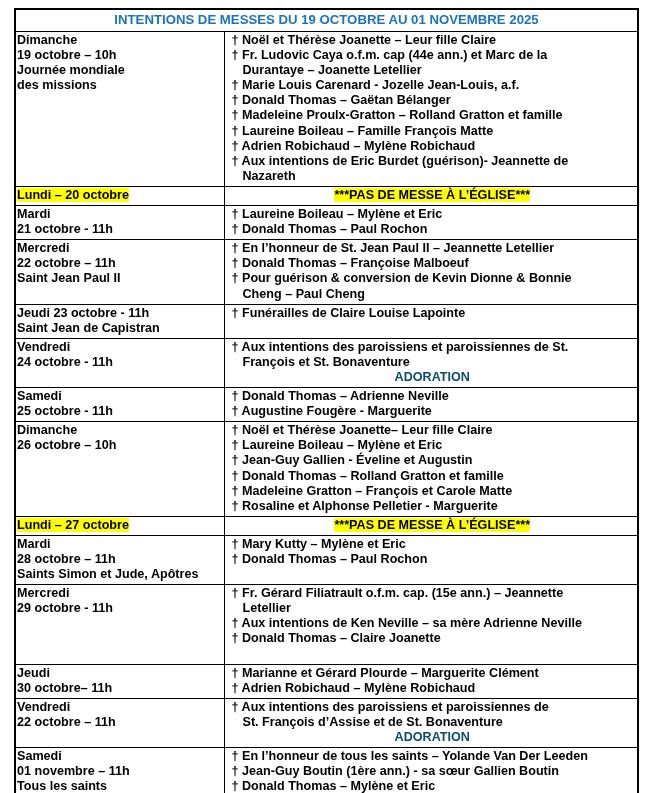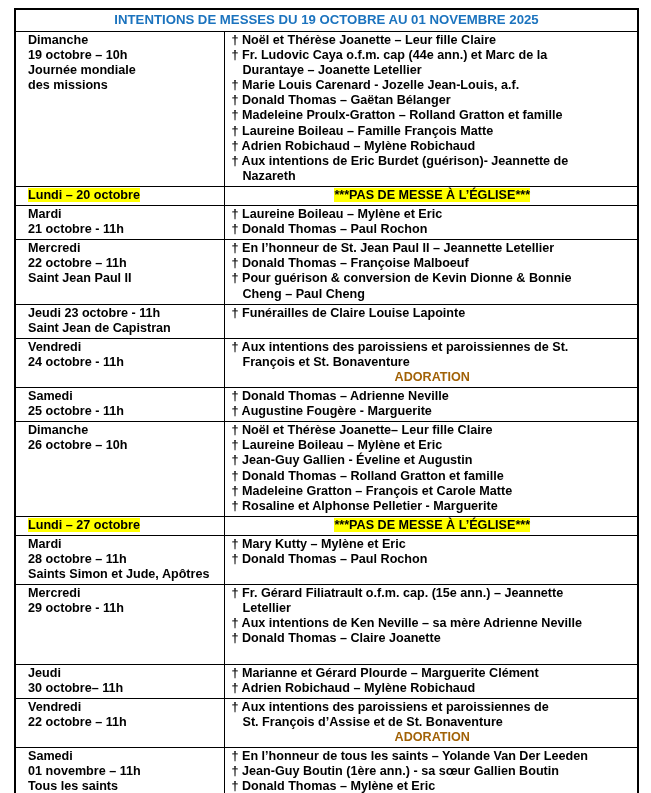--- a/index.html
+++ b/index.html
@@ -27,26 +27,26 @@
     line-height: 16px;
     padding: 2px 2px 3px 2px;
     font-weight: 700;
   }
   td {
     vertical-align: top;
     padding: 1px 4px 2px 5px;
     font-size: 12.6px;
     line-height: 15.1px;
   }
-  td.date-cell { padding-left: 12px; }
+  td.date-cell { padding-left: 1px; }
   td.int-cell { padding-left: 7px; }
   .feast { color: #000000; }
   .hl { background: #ffff00; }
   .centered { text-align: center; }
-  .adoration { color: #a16207; text-align: center; }
+  .adoration { color: #0c4a6e; text-align: center; }
   .cont { padding-left: 11px; }
 </style>
 </head>
 <body>
 
 <div class="page">
   <table class="mass">
     <colgroup>
       <col style="width:209px">
       <col style="width:414px">

